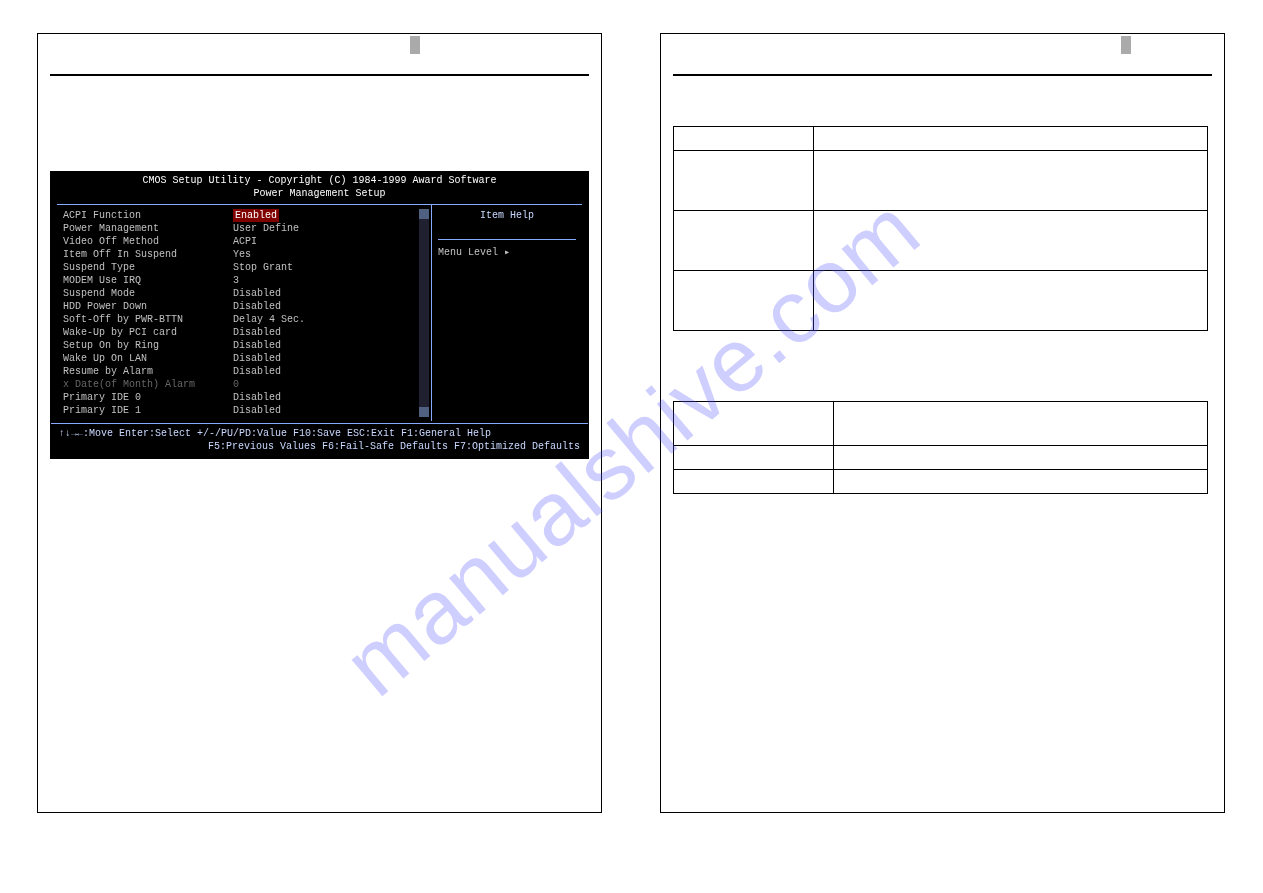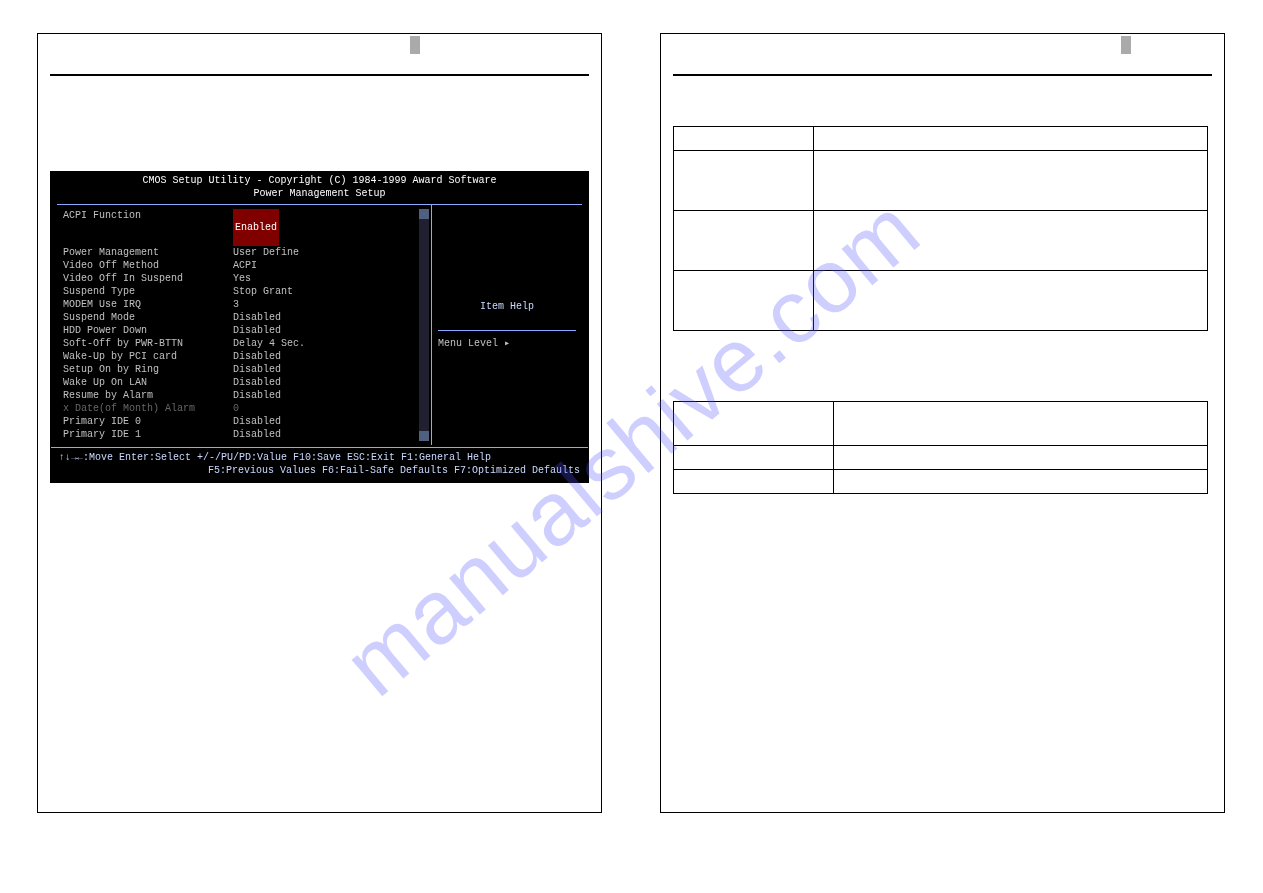--- a/index.html
+++ b/index.html
@@ -50,32 +50,31 @@
     font-size: 10px;
     line-height: 13px;
     padding: 2px 0 0 0;
     border: 1px solid #000;
   }
   .bios-title { text-align: center; color: #fff; }
   .bios-body {
     display: flex;
     margin: 4px 6px 0 6px;
     border-top: 1px solid #8af;
-    align-items: center;
   }
   .bios-main {
     flex: 1;
     border-right: 1px solid #8af;
     padding: 4px 0 4px 6px;
     position: relative;
   }
   .bios-row { display: flex; }
   .bios-row .k { width: 170px; }
   .bios-row .v { }
-  .bios-hl { color: #fff; background: #800000; padding: 12px 2px; }
+  .bios-hl { color: #fff; background: #800000; padding: 0 2px; }
   .bios-dim { color: #666; }
   .bios-scroll {
     position: absolute;
     right: 2px; top: 4px; bottom: 4px;
     width: 10px;
     background: #202030;
   }
   .bios-scroll::before, .bios-scroll::after {
     content: "";
     position: absolute; left: 0; right: 0; height: 10px;
@@ -153,21 +152,21 @@
             </div>
             <div class="bios-row">
               <span class="k">Power Management</span>
               <span class="v">User Define</span>
             </div>
             <div class="bios-row">
               <span class="k">Video Off Method</span>
               <span class="v">ACPI</span>
             </div>
             <div class="bios-row">
-              <span class="k">Video Off In Suspend</span>
+              <span class="k">Item Off In Suspend</span>
               <span class="v">Yes</span>
             </div>
             <div class="bios-row">
               <span class="k">Suspend Type</span>
               <span class="v">Stop Grant</span>
             </div>
             <div class="bios-row">
               <span class="k">MODEM Use IRQ</span>
               <span class="v">3</span>
             </div>

